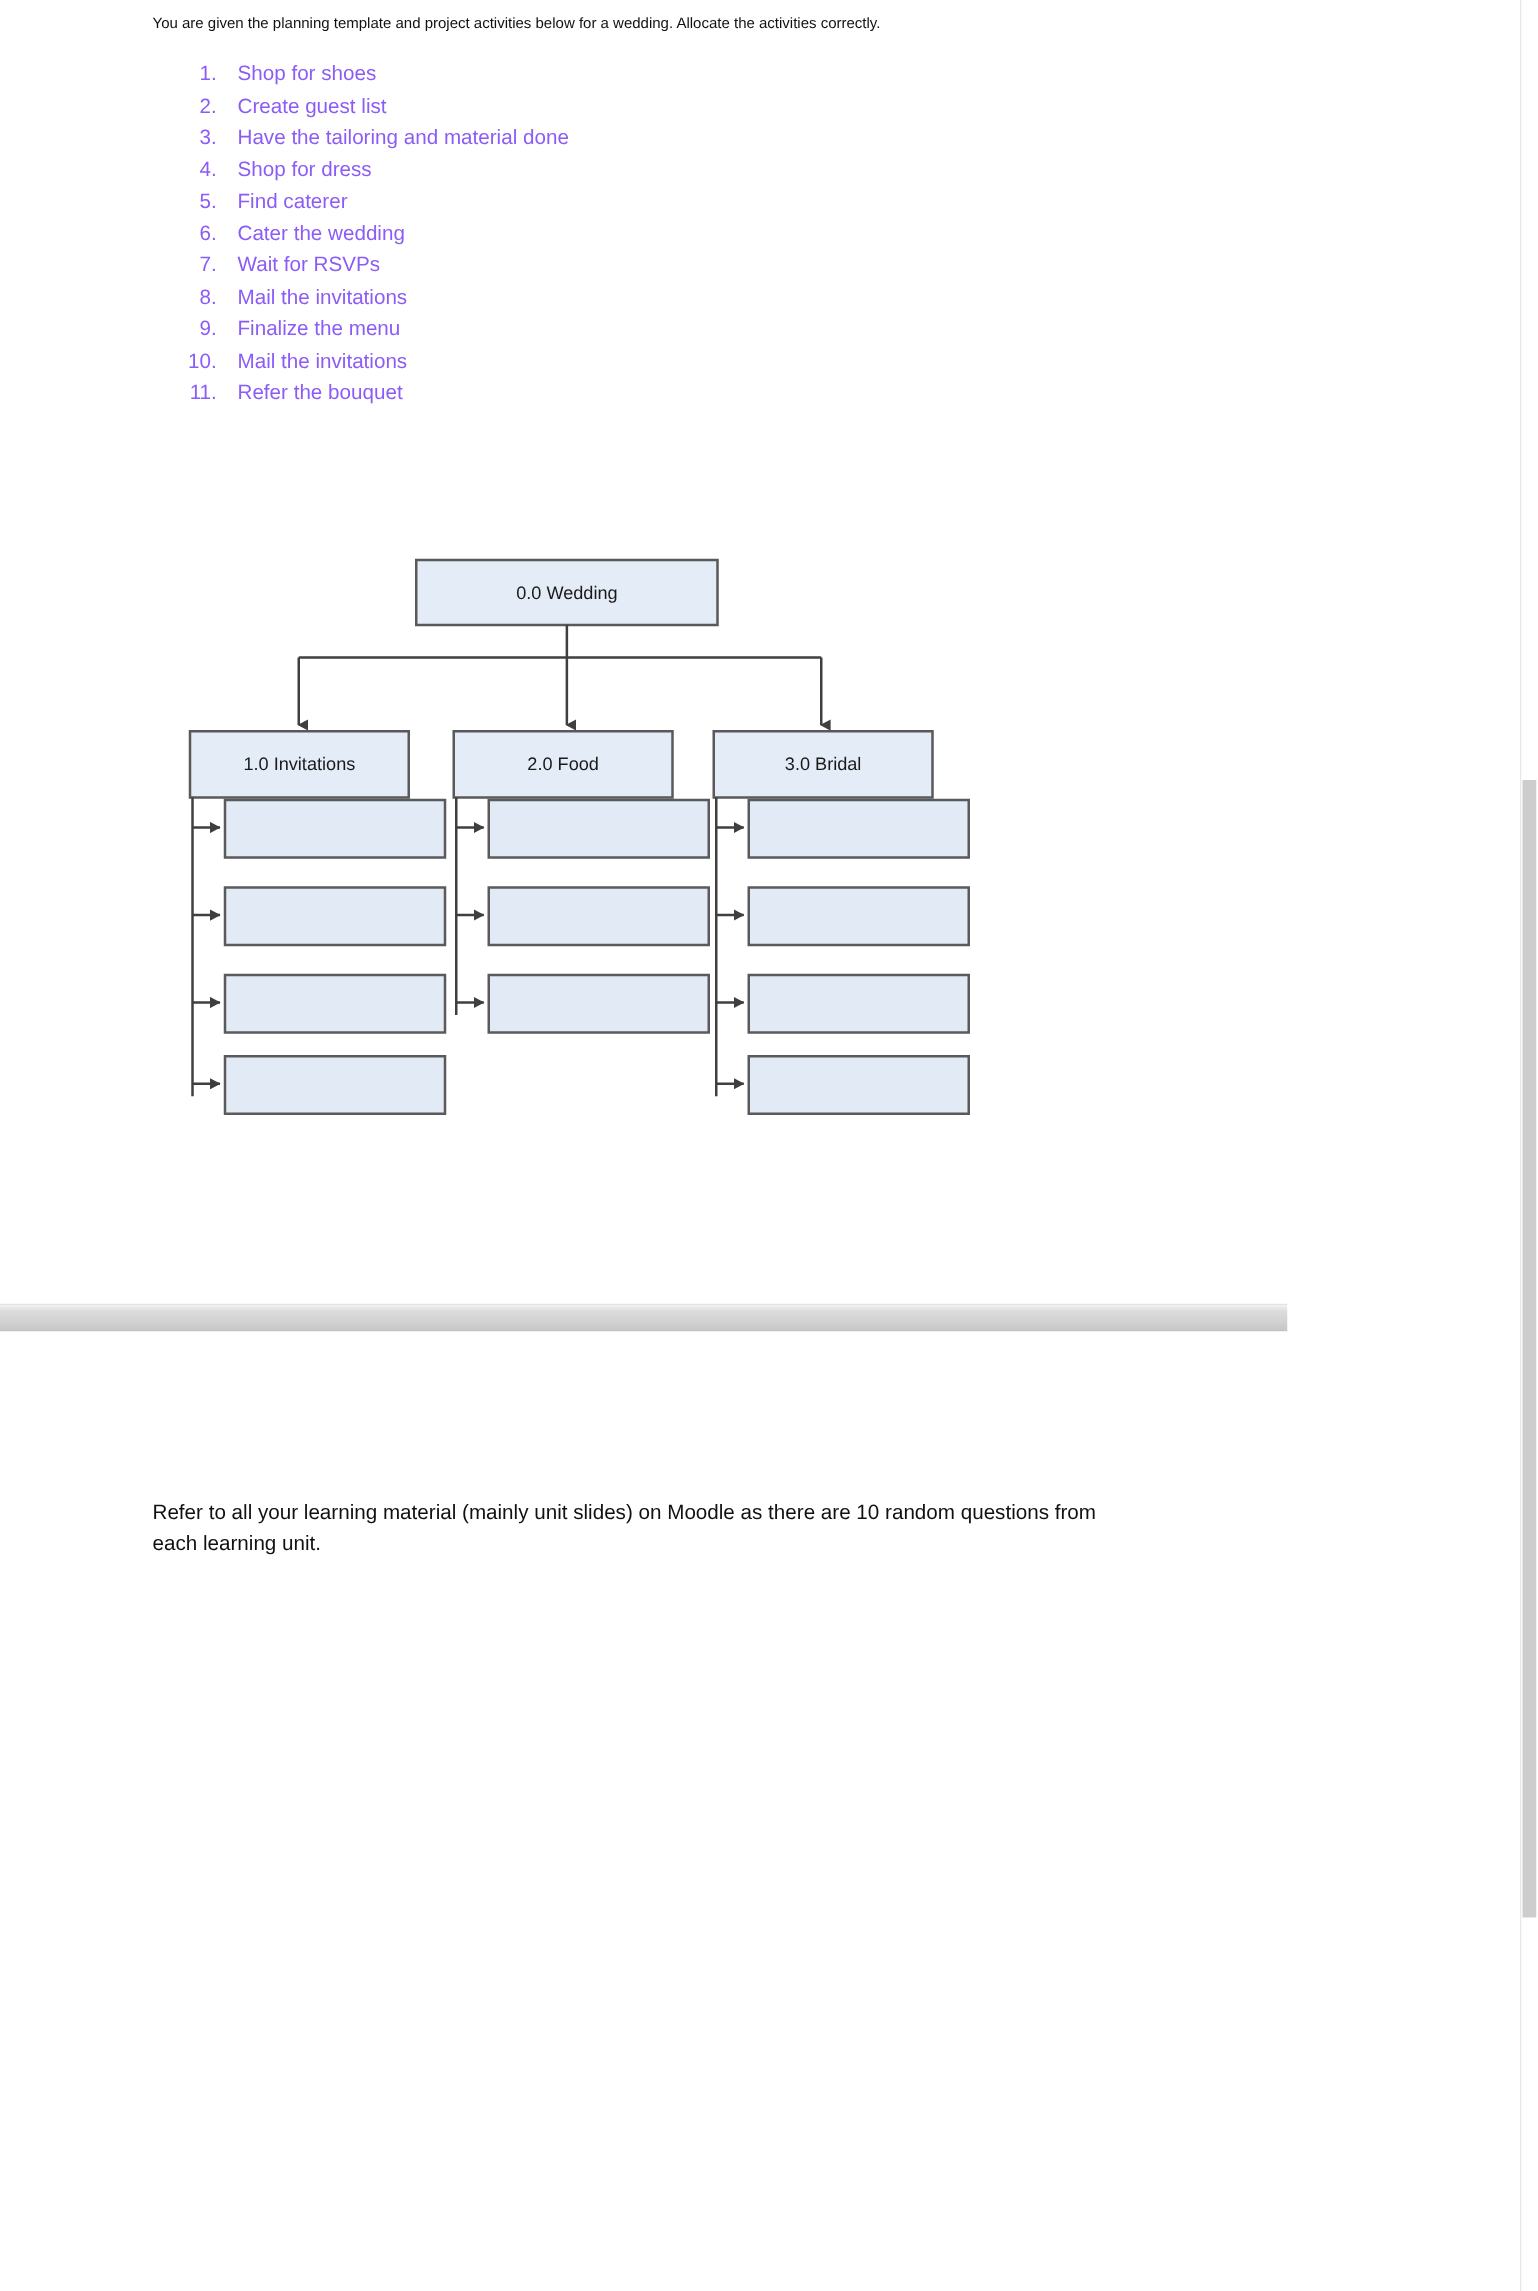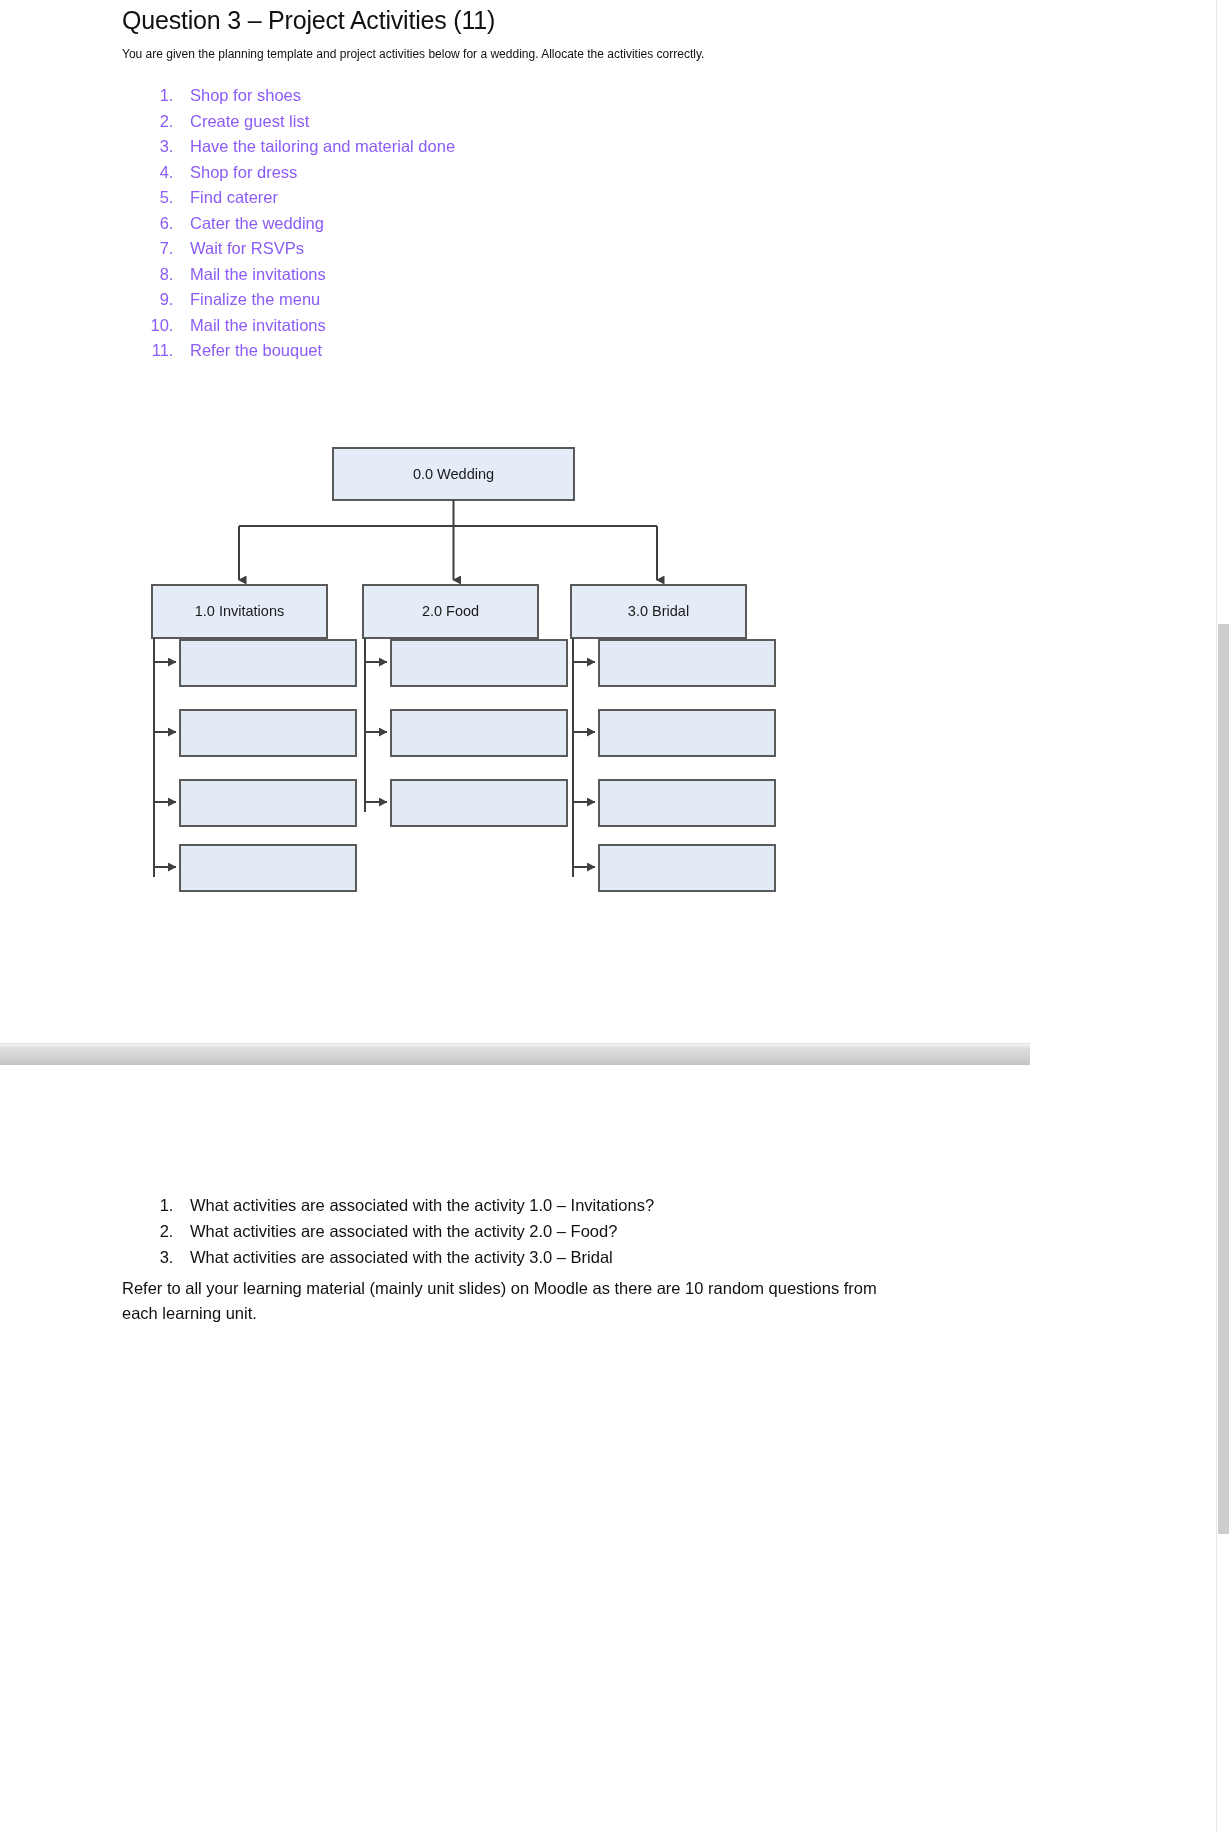--- a/index.html
+++ b/index.html
@@ -170,21 +170,20 @@
 <body>
 
 <div class="page-sheet page-one"></div>
 
 <div class="page-gap"></div>
 
 <div class="page-sheet page-two"></div>
 
 <div class="content" style="top:0;">
 
-  <h1 class="q-title">Question 3 – Project Activities (11)</h1>
 
   <p class="q-intro">You are given the planning template and project activities below for a wedding. Allocate the activities correctly.</p>
 
   <ol class="activity-list">
     <li>Shop for shoes</li>
     <li>Create guest list</li>
     <li>Have the tailoring and material done</li>
     <li>Shop for dress</li>
     <li>Find caterer</li>
     <li>Cater the wedding</li>
@@ -266,25 +265,20 @@
       <rect class="wbs-box-rect-sub" x="451" y="200" width="176" height="46"></rect>
       <rect class="wbs-box-rect-sub" x="451" y="270" width="176" height="46"></rect>
       <rect class="wbs-box-rect-sub" x="451" y="340" width="176" height="46"></rect>
       <rect class="wbs-box-rect-sub" x="451" y="405" width="176" height="46"></rect>
     </g>
   </svg>
 </div>
 
 <div class="content" style="top:1192px;">
 
-  <ol class="subquestion-list">
-    <li>What activities are associated with the activity 1.0 – Invitations?</li>
-    <li>What activities are associated with the activity 2.0 – Food?</li>
-    <li>What activities are associated with the activity 3.0 – Bridal</li>
-  </ol>
 
 
   <p class="section-body">Refer to all your learning material (mainly unit slides) on Moodle as there are 10 random questions from each learning unit.</p>
 </div>
 
 <div class="scroll-gutter"></div>
 <div class="scrollbar-track">
   <div class="scrollbar-thumb"></div>
 </div>
 

